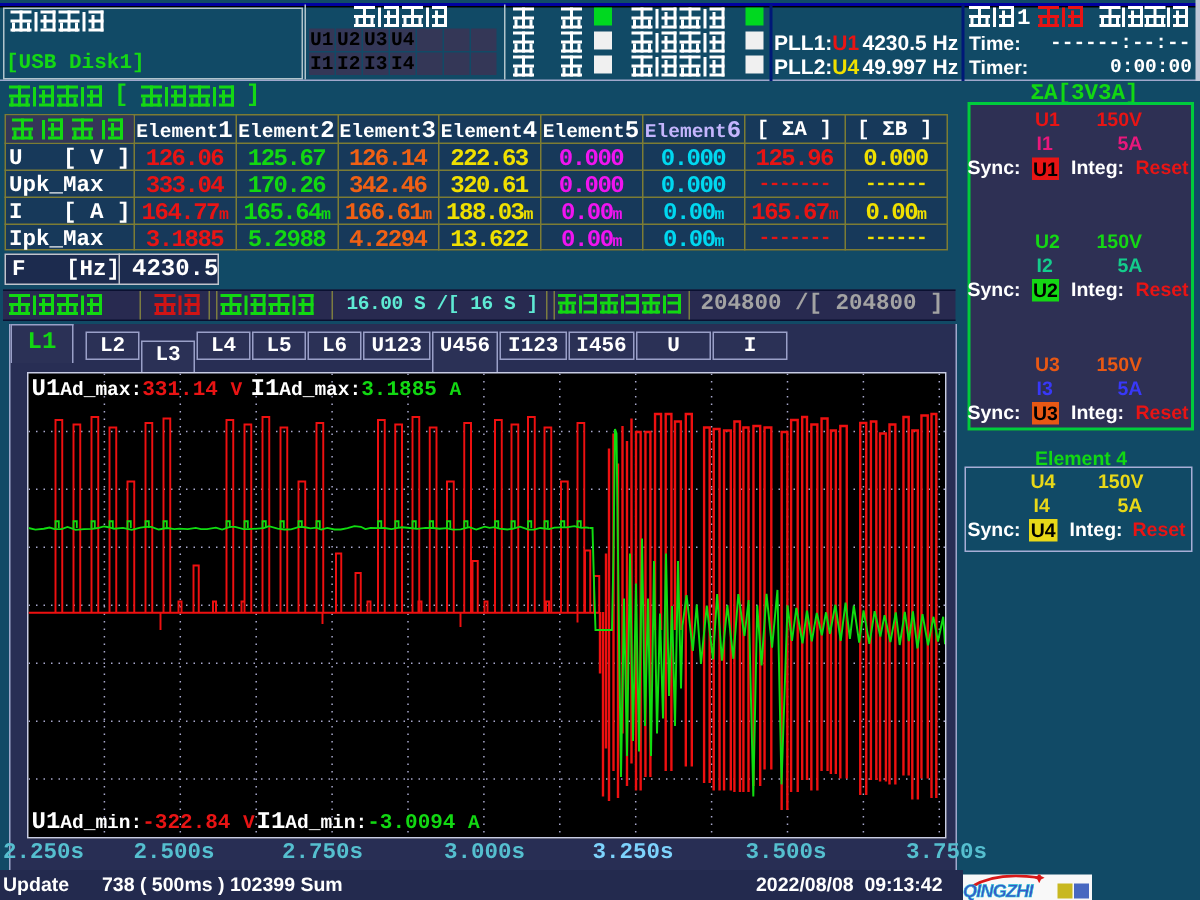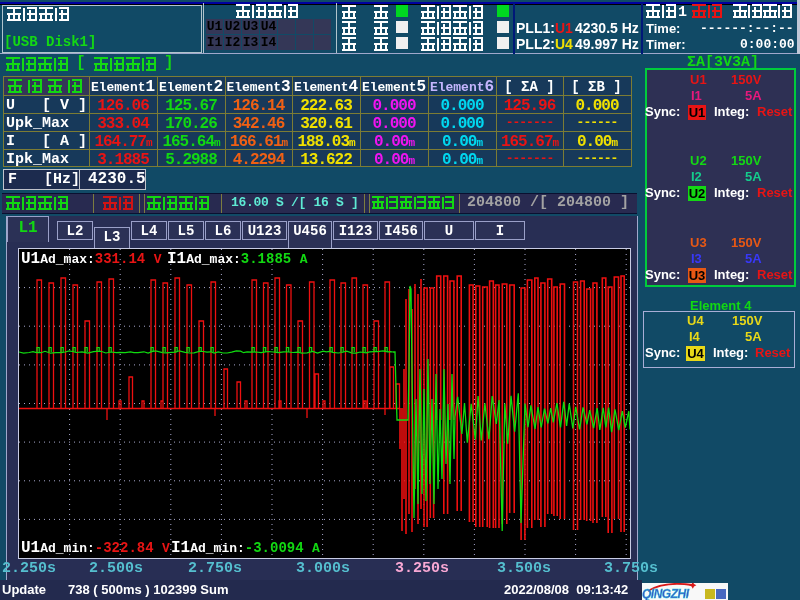--- a/index.html
+++ b/index.html
@@ -197,21 +197,21 @@
 <path d="M374,103H376L377,140L378,171H389L390,120L391,37L392,40L394,200L395,269L397,150L399,255L401,120L403,245L405,140L407,252L409,110L411,235L413,150L415,255L417,125L419,240L421,160L423,230L425,120L427,215L429,155L431,235L433,125L435,210L436,168L438.7,147.8L442.9,185.0L445.5,154.0L448.3,193.6L452.2,154.8L456.3,190.5L459.1,147.1L462.3,191.4L465.9,154.4L469.9,190.2L473.2,147.1L477.3,175.0L480.1,151.0L483.2,282.0L485.8,154.5L488.7,194.6L492.0,146.9L495.7,182.8L499.3,144.3L502.0,273.9L506.0,154.5L509.0,178.2L511.9,156.3L516.0,179.9L519.0,158.1L522.2,178.5L525.5,159.6L528.9,174.5L531.7,159.2L534.3,173.5L537.9,154.2L541.5,178.3L544.7,152.8L547.6,176.9L550.2,154.7L553.8,179.4L556.7,157.9L560.6,180.3L564.1,158.4L567.9,175.4L570.7,161.2L574.6,179.1L578.2,159.2L580.8,181.0L584.2,158.9L586.9,178.4L589.6,158.5L592.6,183.2L596.0,160.4L599.7,181.2L603.3,162.2L606.3,178.7L609.8,162.2L611.0,180.5" stroke="#10dc10" stroke-width="1.3" fill="none"></path>
 </svg></div>
 <div class="ab" style="left:21px;top:251px;"><span class="wht f16">U1</span><span class="wht f13">Ad_max:</span><span class="red f14">331.14 </span><span class="red f13">V</span></div>
 <div class="ab" style="left:167px;top:251px;"><span class="wht f16">I1</span><span class="wht f13">Ad_max:</span><span class="grn f14">3.1885 </span><span class="grn f13">A</span></div>
 <div class="ab" style="left:21px;top:540px;font-family:Liberation Mono, monospace;"><span class="wht f16">U1</span><span class="wht f13">Ad_min:</span><span class="red f14">-322.84 </span><span class="red f13">V</span></div>
 <div class="ab" style="left:171px;top:540px;"><span class="wht f16">I1</span><span class="wht f13">Ad_min:</span><span class="grn f14">-3.0094 </span><span class="grn f13">A</span></div>
 <div class="ab" style="left:2px;top:561px;color:#55bfcf;font-size:15px">2.250s</div>
 <div class="ab" style="left:86px;top:561px;width:60px;text-align:center;color:#55bfcf;font-size:15px">2.500s</div>
 <div class="ab" style="left:188px;top:561px;width:60px;text-align:left;color:#55bfcf;font-size:15px">2.750s</div>
 <div class="ab" style="left:290px;top:561px;width:60px;text-align:right;color:#55bfcf;font-size:15px">3.000s</div>
-<div class="ab" style="left:392px;top:561px;width:60px;text-align:center;color:#f9a8d4;font-size:15px">3.250s</div>
+<div class="ab" style="left:392px;top:561px;width:60px;text-align:center;color:#7dd3fc;font-size:15px">3.250s</div>
 <div class="ab" style="left:494px;top:561px;width:60px;text-align:center;color:#55bfcf;font-size:15px">3.500s</div>
 <div class="ab" style="left:604px;top:561px;color:#55bfcf;font-size:15px">3.750s</div>
 <div class="ab" style="left:0px;top:580px;width:642px;height:20px;background:#232a4e"></div>
 <div class="ab" style="left:2px;top:583px;color:#fff;font-size:13px;font-family:Liberation Sans">Update</div>
 <div class="ab" style="left:68px;top:583px;color:#fff;font-size:13px;font-family:Liberation Sans">738 ( 500ms ) 102399 Sum</div>
 <div class="ab" style="left:504px;top:583px;color:#fff;font-size:13px;font-family:Liberation Sans">2022/08/08  09:13:42</div>
 <div class="ab" style="left:642px;top:583px;width:86px;height:17px;background:#f8f8f8"></div>
 <svg class="ab" style="left:642px;top:583px" width="86" height="17" viewBox="0 0 86 17">
 <path d="M6,8 Q22,-2 50,2" stroke="#d81818" stroke-width="1.8" fill="none"></path>
 <path d="M52,1 l2.4,1.2 -2.4,1.2 -1.2,2.4 -1.2,-2.4 -2.4,-1.2 2.4,-1.2 1.2,-2.4z" fill="#d81818"></path>

